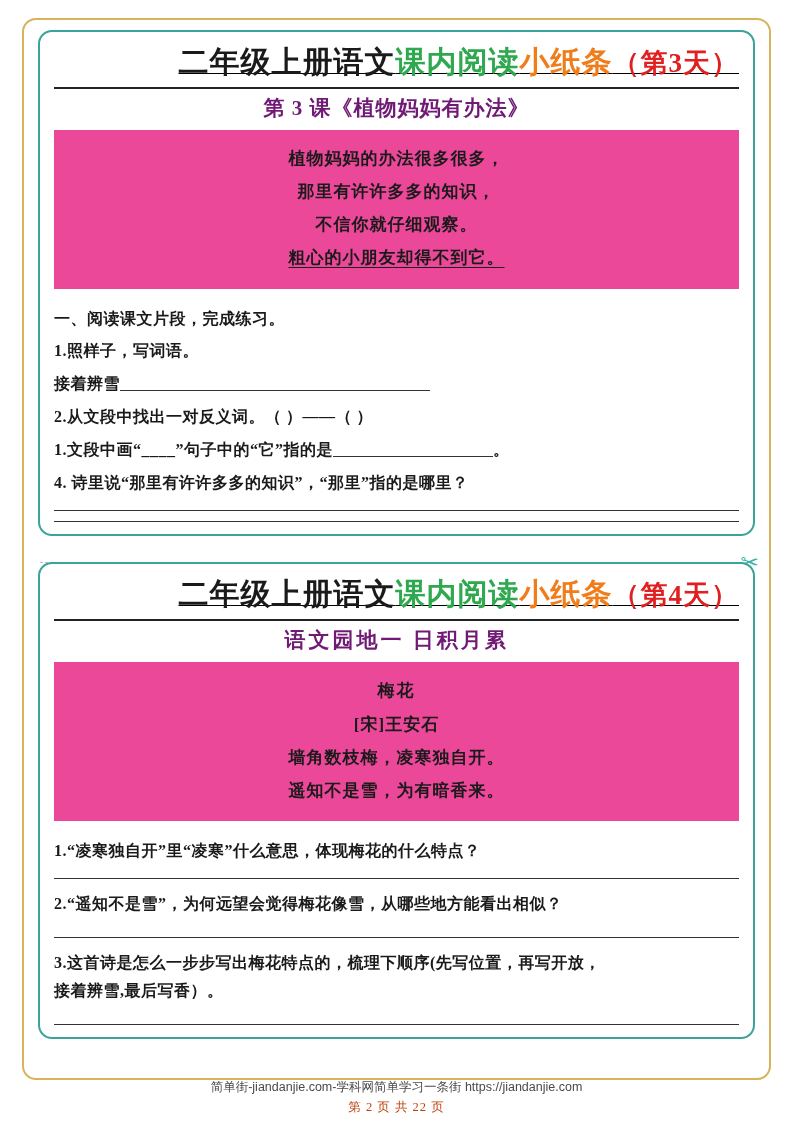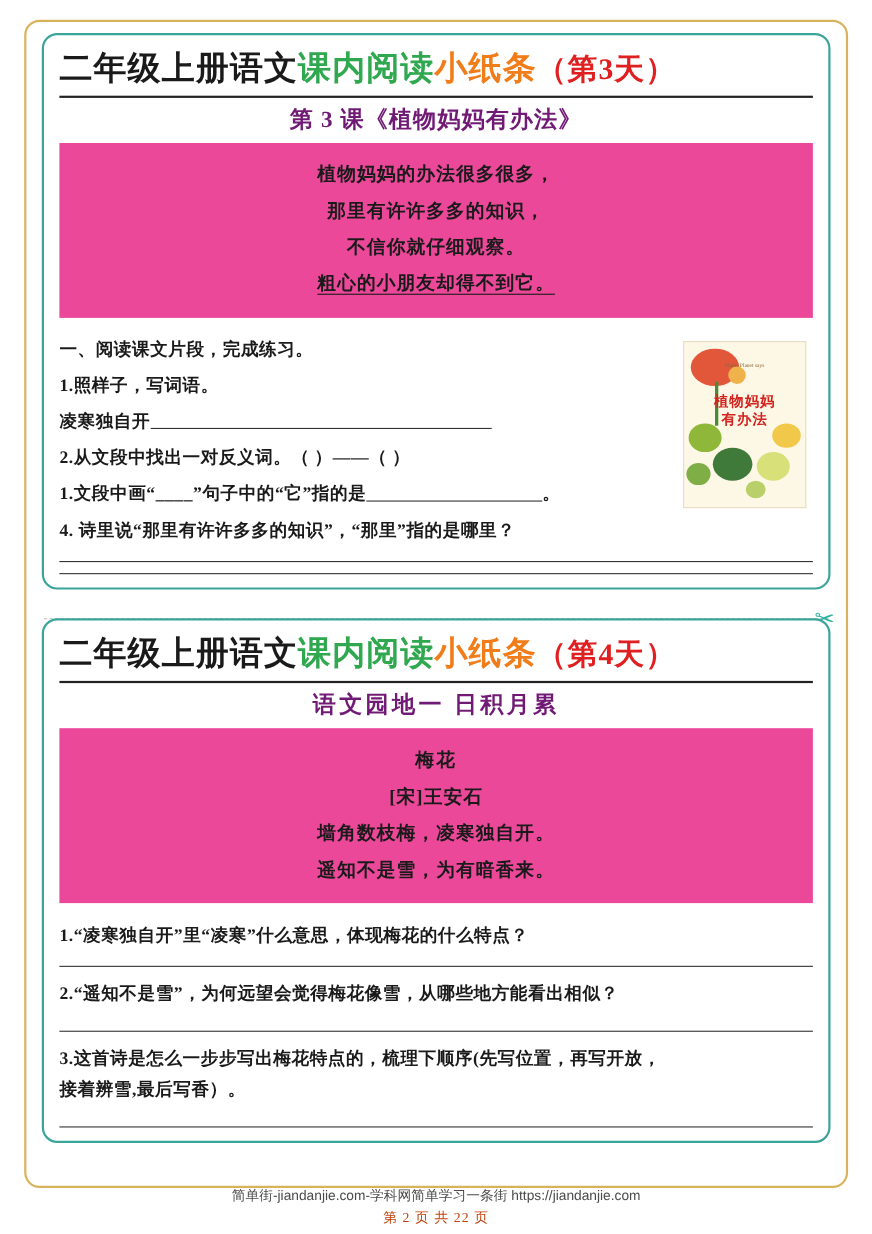--- a/index.html
+++ b/index.html
@@ -29,25 +29,26 @@
   .card {
     border: 2px solid #3aa39a;
     border-radius: 14px;
     background: #ffffff;
     padding: 10px 14px 12px 14px;
     position: relative;
   }
   .card + .card { margin-top: 26px; }
 
   .title-row {
-    text-align: left;
+    text-align: right;
     white-space: nowrap;
     border-bottom: 2px solid #222;
     padding-bottom: 4px;
     margin-bottom: 5px;
+    text-decoration: underline;
   }
   .t-black {
     font-family: "Liberation Serif", serif;
     font-weight: bold;
     font-size: 30px;
     color: #1a1a1a;
     letter-spacing: 1px;
   }
   .t-green {
     font-weight: bold;
@@ -233,42 +234,26 @@
 
     <div class="passage">
       <span class="line">植物妈妈的办法很多很多，</span>
       <span class="line">那里有许许多多的知识，</span>
       <span class="line">不信你就仔细观察。</span>
       <span class="line u">粗心的小朋友却得不到它。</span>
     </div>
 
     <div class="q-block">
 
-      <div class="cover">
-        <div class="blob b1"></div>
-        <div class="blob b1b"></div>
-        <div class="stem"></div>
-        <div class="blob b2"></div>
-        <div class="blob b3"></div>
-        <div class="blob b4"></div>
-        <div class="blob b5"></div>
-        <div class="blob b6"></div>
-        <div class="blob b7"></div>
-        <div class="cv-sub">Plants Planet says</div>
-        <div class="cv-title">
-          <div>植物妈妈</div>
-          <div>有办法</div>
-        </div>
-      </div>
 
       <p class="q first" style="max-width:560px;">一、阅读课文片段，完成练习。</p>
       <p class="q" style="max-width:560px;">1.照样子，写词语。</p>
 
       <p class="q" style="max-width:560px;">
-        <span>凌寒独自开</span><span class="blank-inline" style="width:310px;"></span>
+        <span>接着辨雪</span><span class="blank-inline" style="width:310px;"></span>
       </p>
 
       <p class="q" style="max-width:560px;">2.从文段中找出一对反义词。（            ）——（            ）</p>
 
       <p class="q" style="max-width:700px;">
         <span>1.文段中画“____”句子中的“它”指的是</span><span class="blank-inline" style="width:160px;"></span>。
       </p>
 
       <p class="q" style="max-width:700px;">4. 诗里说“那里有许许多多的知识”，“那里”指的是哪里？</p>
       <div class="rule"></div>

